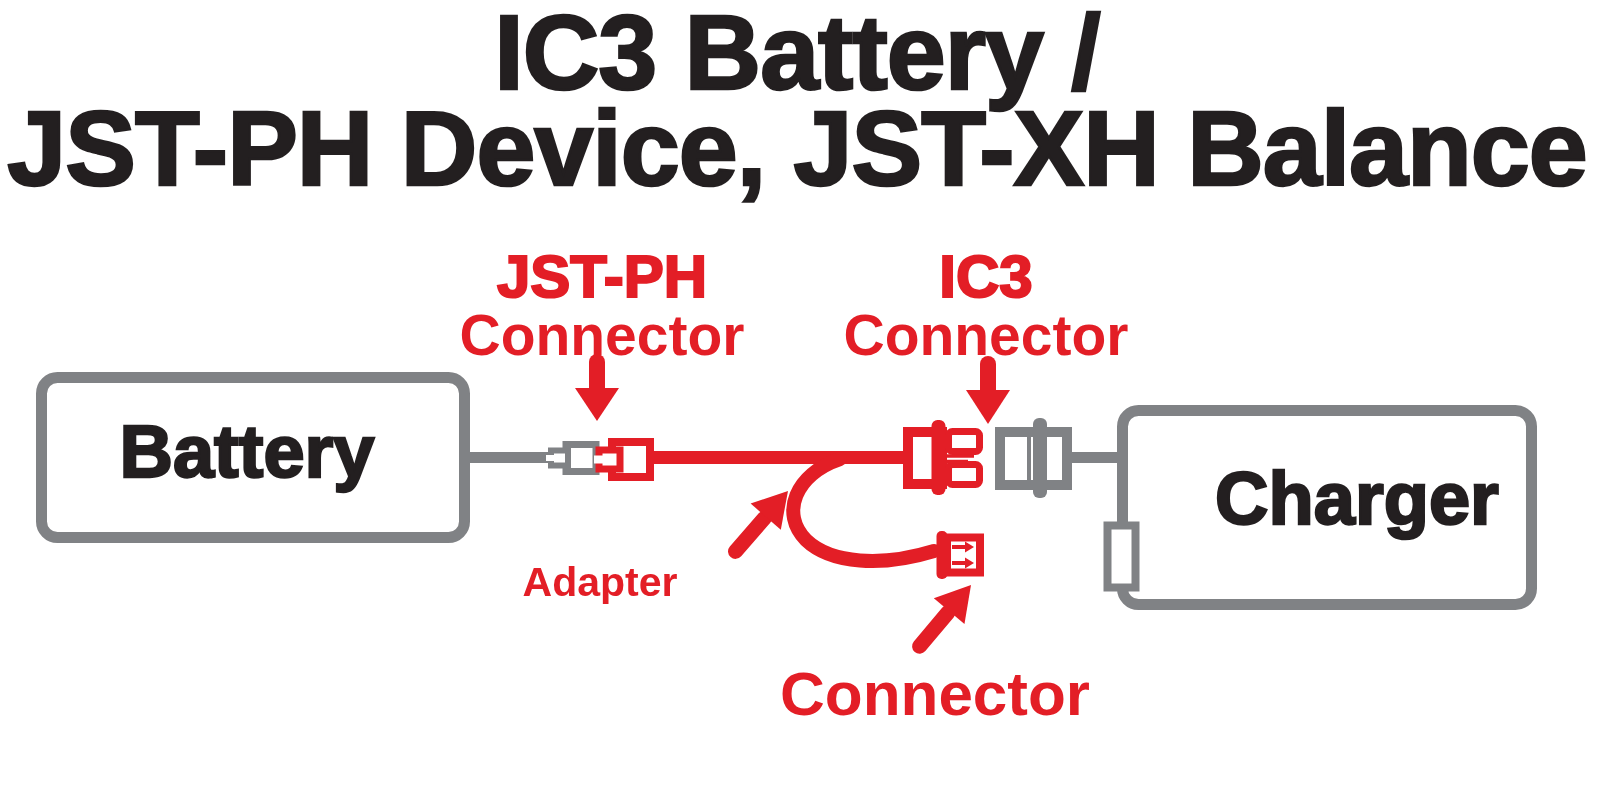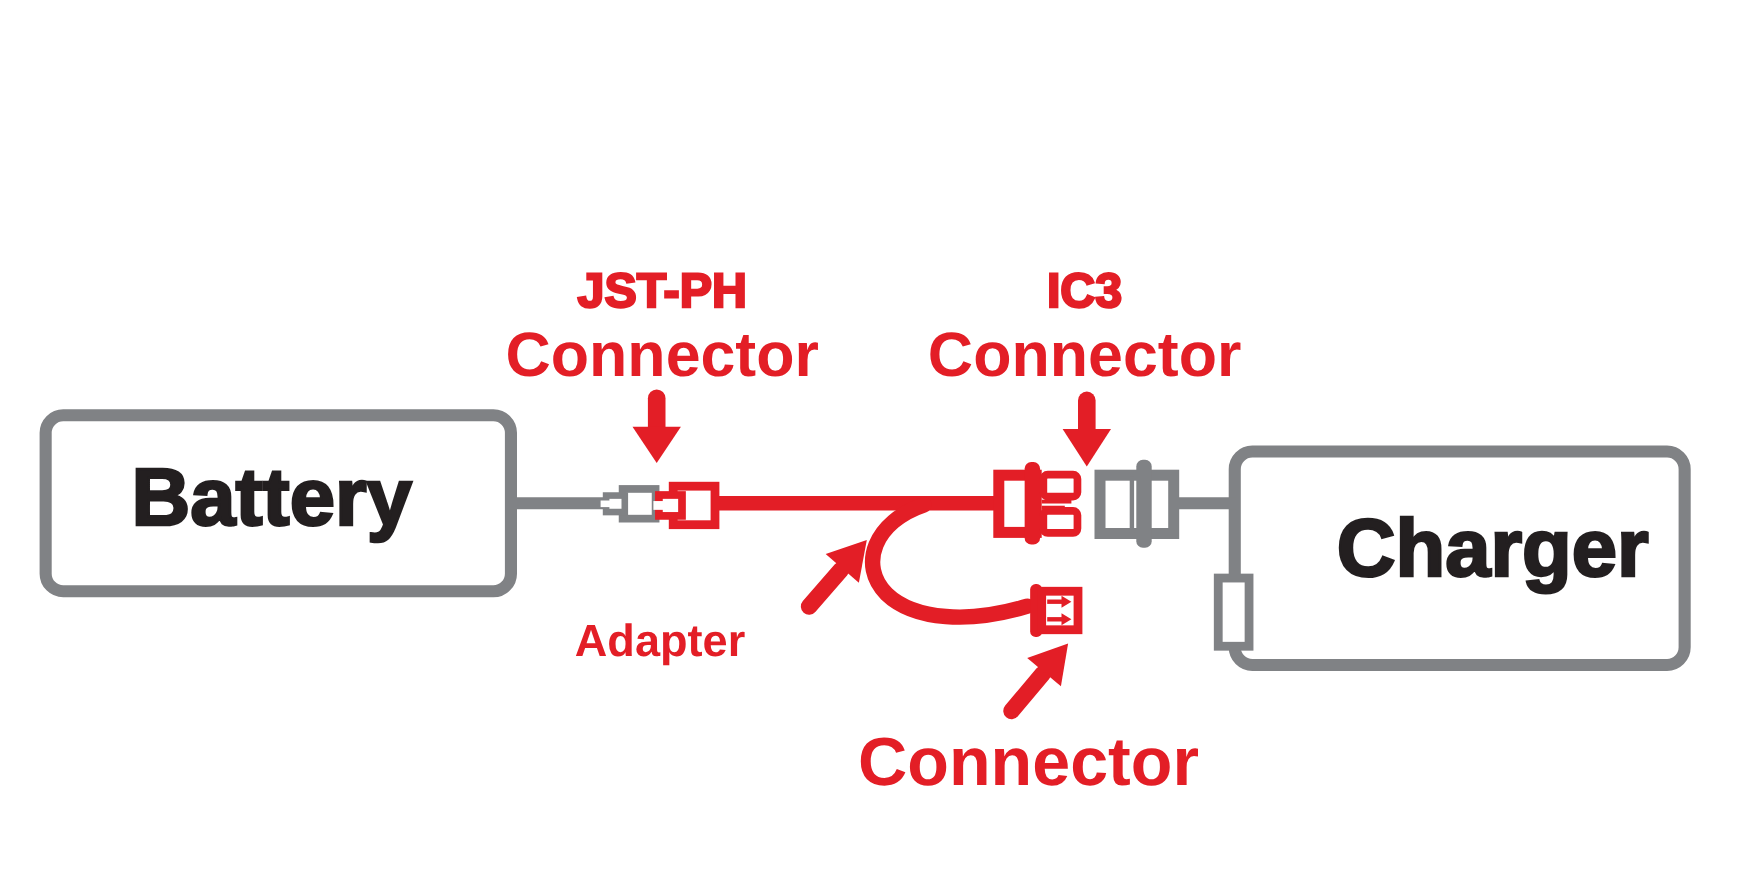--- a/index.html
+++ b/index.html
@@ -23,21 +23,21 @@
   .dark  { color: var(--text_black, #231F20); }
   .red   { color: var(--accent_red, #E31E26); }
   .heavy { -webkit-text-stroke: 2.2px currentColor; }
   .title {
     left: 797px; top: 4px;
     font-size: 106px; line-height: 96px;
     letter-spacing: -1px;
     -webkit-text-stroke: 2.6px currentColor;
   }
   .callout { line-height: 59px; font-size: 57px; }
-  .callout .big { font-size: 44px; }
+  .callout .big { font-size: 60px; margin-top: 12px; }
   .jstph   { left: 602px; top: 235px; }
   .ic3     { left: 986px; top: 235px; }
   .adapter { left: 600px; top: 553px; font-size: 41px; line-height: 59px; }
   .jstxh   { left: 935px; top: 663px; line-height: 62px; font-size: 62px; }
   .jstxh .big { font-size: 66px; }
   .device { font-size: 74px; line-height: 74px; -webkit-text-stroke: 2.4px currentColor; }
   .battery-label { left: 247px;  top: 415px; }
   .charger-label { left: 1357px; top: 462px; }
 </style>
 </head>
@@ -105,20 +105,24 @@
     <g transform="translate(788,491) rotate(-139)">
       <line x1="0" y1="-80" x2="0" y2="-36" stroke="var(--accent_red)" stroke-width="15" stroke-linecap="round"></line>
       <polygon points="-20,-34 20,-34 0,0" fill="var(--accent_red)"></polygon>
     </g>
     <g transform="translate(971,585) rotate(-140)">
       <line x1="0" y1="-80" x2="0" y2="-36" stroke="var(--accent_red)" stroke-width="15" stroke-linecap="round"></line>
       <polygon points="-20,-34 20,-34 0,0" fill="var(--accent_red)"></polygon>
     </g>
   </svg>
 
+  <div class="pos title dark">
+    <div>IC3 Battery /</div>
+    <div>JST-PH Device, JST-XH Balance</div>
+  </div>
 
   <div class="pos callout red jstph">
     <div class="big heavy">JST-PH</div>
     <div>Connector</div>
   </div>
 
   <div class="pos callout red ic3">
     <div class="big heavy">IC3</div>
     <div>Connector</div>
   </div>

